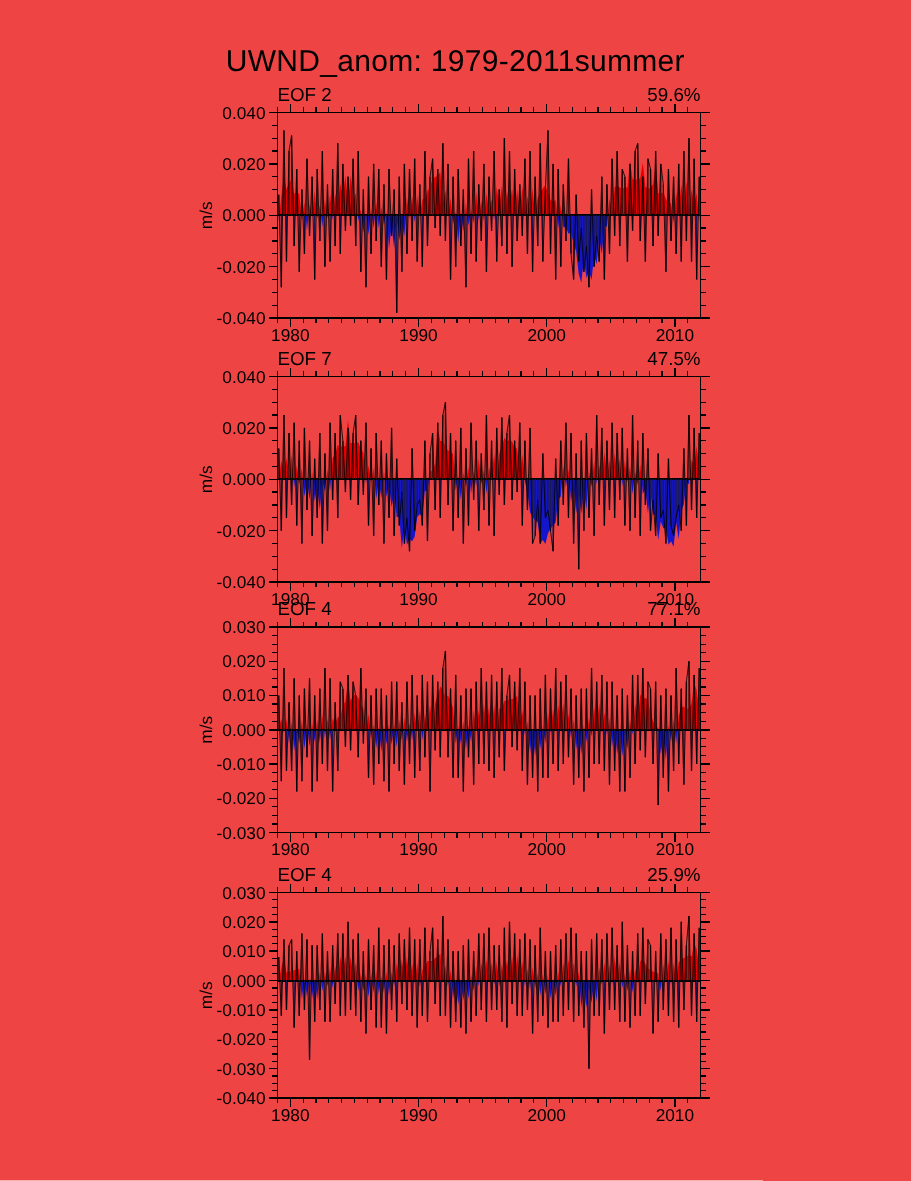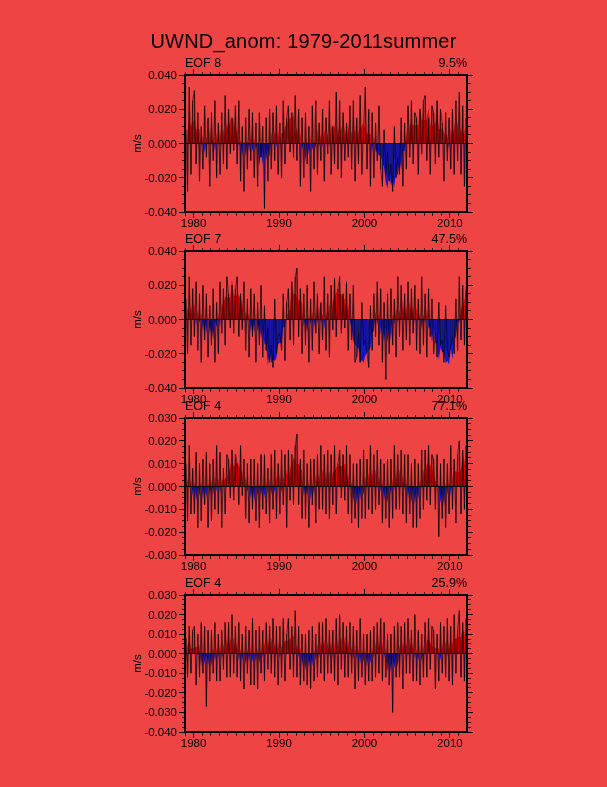--- a/index.html
+++ b/index.html
@@ -14,22 +14,22 @@
   .panel svg{display:block;}
 </style>
 </head>
 <body>
 
 <div class="page">
   <div class="fig-title">UWND_anom: 1979-2011summer</div>
 
   <div class="panel p1">
     <div class="panel-header">
-      <span>EOF 8</span>
-      <span>9.5%</span>
+      <span>EOF 2</span>
+      <span>59.6%</span>
     </div>
     <svg width="390" height="164">
         <defs>
           <clipPath id="cpos0">
             <rect x="65" y="6" width="282" height="68.5"></rect>
           </clipPath>
           <clipPath id="cneg0">
             <rect x="65" y="74.5" width="282" height="68.5"></rect>
           </clipPath>
         </defs>

